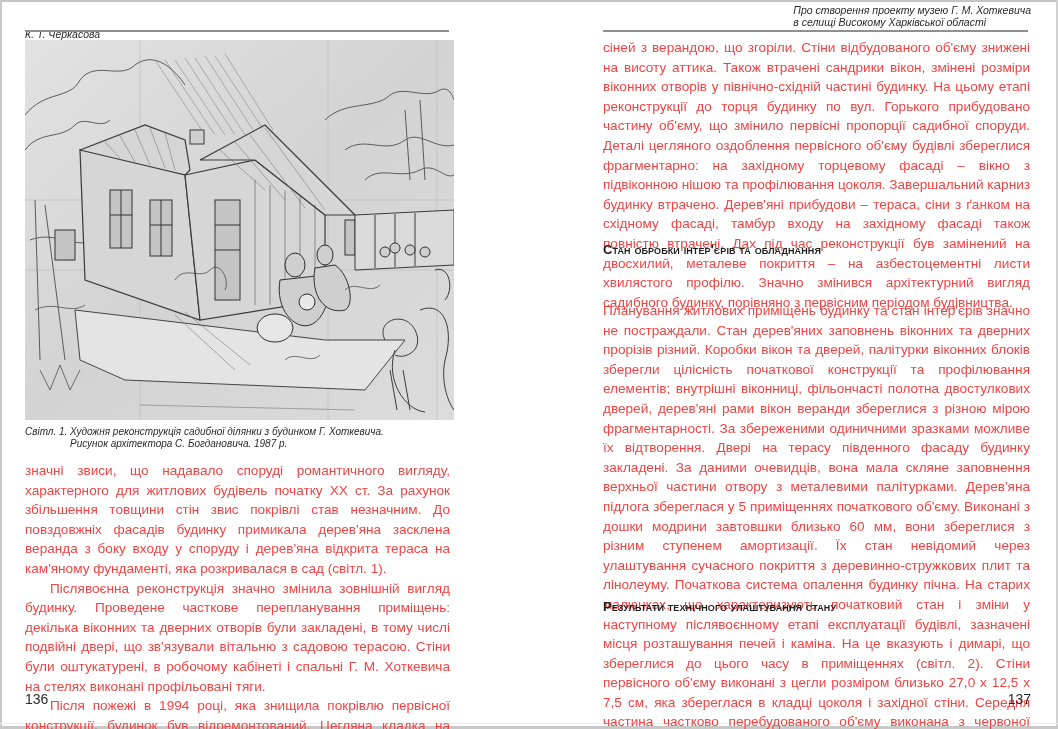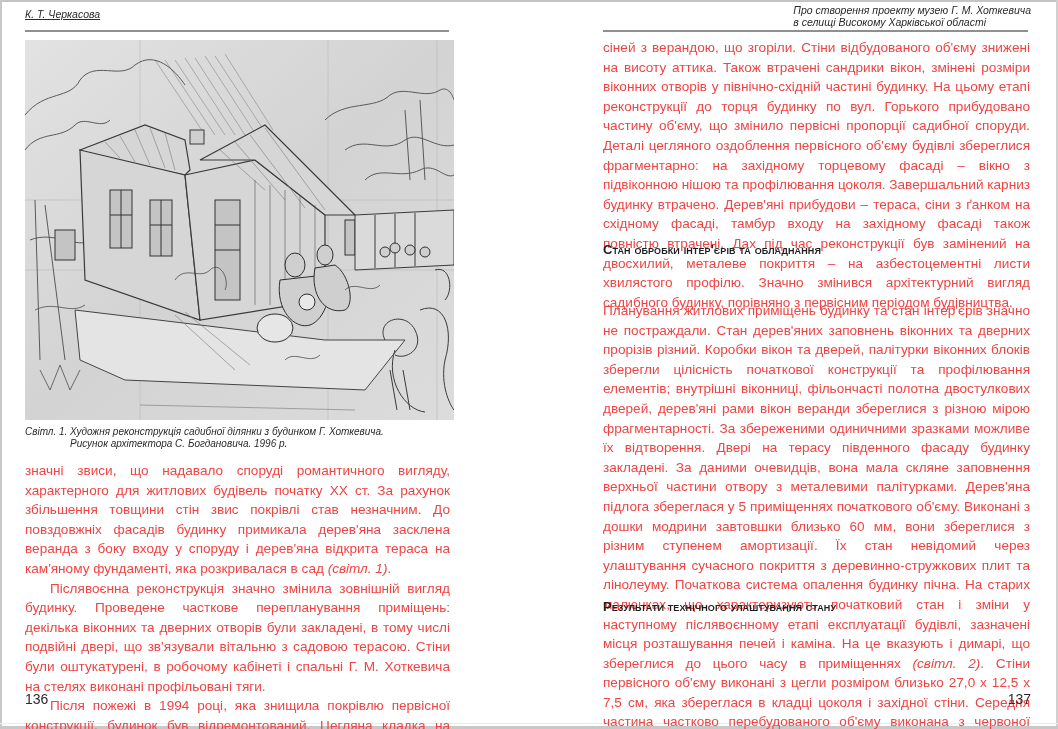--- a/index.html
+++ b/index.html
@@ -9,41 +9,41 @@
   .frame-left { position: absolute; left: 0; top: 0; width: 2px; height: 729px; background: #c8c8c8; }
   .frame-right { position: absolute; right: 0; top: 0; width: 2px; height: 729px; background: #d0d0d0; }
   .frame-bottom { position: absolute; left: 0; bottom: 0; width: 1058px; height: 3px; background: #c8c8c8; }
   .frame-bottom2 { position: absolute; left: 0; bottom: 5px; width: 1058px; height: 1px; background: #ececec; }
 
   .page { position: absolute; top: 0; height: 729px; }
   .page.left { left: 0; width: 529px; }
   .page.right { left: 529px; width: 529px; }
 
   .running-head { position: absolute; font-style: italic; font-size: 10.5px; color: #2a2a2a; line-height: 12px; }
-  .left .running-head { left: 25px; top: 8px; text-decoration: underline; }
+  .left .running-head { left: 25px; top: 28px; }
   .right .running-head { right: 27px; top: 4px; }
   .head-rule { position: absolute; height: 2px; background: #8f8f8f; top: 30px; }
   .left .head-rule { left: 25px; width: 424px; }
   .right .head-rule { left: 74px; width: 425px; }
 
   .figure { position: absolute; left: 25px; top: 40px; width: 429px; height: 380px;
             background: #d9d9d9; overflow: hidden; }
   .figure svg { display: block; }
   .caption { position: absolute; left: 25px; top: 426px; width: 440px; font-style: italic;
              font-size: 10px; line-height: 12px; color: #2a2a2a; }
   .caption .cap-label { position: absolute; left: 0; top: 0; }
   .caption .cap-text { margin-left: 45px; }
 
   .body-text { position: absolute; font-size: 13.6px; line-height: 19.6px; text-align: justify;
                color: #ef4444; }
   .left .body-text { left: 25px; width: 425px; }
   .right .body-text { left: 74px; width: 427px; }
   .body-text p { margin: 0; }
   .body-text p.indent { text-indent: 25px; }
-  .body-text .it { font-style: italic; }
+  .body-text .it { }
 
   .section-heading { position: absolute; left: 74px; font-weight: bold; font-size: 13px;
                      font-variant: small-caps; color: #1e1e1e; line-height: 17px; letter-spacing: 0.1px; }
 
   .page-number { position: absolute; font-size: 14px; color: #2a2a2a; }
   .left .page-number { left: 25px; top: 691px; }
   .right .page-number { right: 27px; top: 691px; }
 </style>
 </head>
 <body>
@@ -187,21 +187,21 @@
         <path d="M10 270 C30 260,45 275,60 265"></path>
         <path d="M15 330 L25 350 L35 325 L45 350 L55 330"></path>
         <path d="M260 320 C270 310,285 325,295 315"></path>
       </g>
     </svg>
   </div>
 
   <div class="caption">
     <span class="cap-label">Світл. 1.</span>
     <div class="cap-text">Художня реконструкція садибної ділянки з будинком Г. Хоткевича.</div>
-    <div class="cap-text">Рисунок архітектора С. Богдановича. 1996 р.</div>
+    <div class="cap-text">Рисунок архітектора С. Богдановича. 1987 р.</div>
   </div>
 
   <div class="body-text" style="top: 461px;">
     <p><span>значні звиси, що надавало споруді романтичного вигляду, характерного для житлових будівель початку XX ст. За рахунок збільшення товщини стін звис покрівлі став незначним. До повздовжніх фасадів будинку примикала дерев'яна засклена веранда з боку входу у споруду і дерев'яна відкрита тераса на кам'яному фундаменті, яка розкривалася в сад </span><span class="it">(світл. 1)</span><span>.</span></p>
     <p class="indent">Післявоєнна реконструкція значно змінила зовнішній вигляд будинку. Проведене часткове перепланування приміщень: декілька віконних та дверних отворів були закладені, в тому числі подвійні двері, що зв'язували вітальню з садовою терасою. Стіни були оштукатурені, в робочому кабінеті і спальні Г. М. Хоткевича на стелях виконані профільовані тяги.</p>
     <p class="indent" style="text-align-last: justify;">Після пожежі в 1994 році, яка знищила покрівлю первісної конструкції, будинок був відремонтований. Цегляна кладка на окремих ділянках була відновлена з силікатної цегли. Була прибудована частина будинку на місці</p>
   </div>
 
   <div class="page-number">136</div>
 </div>

